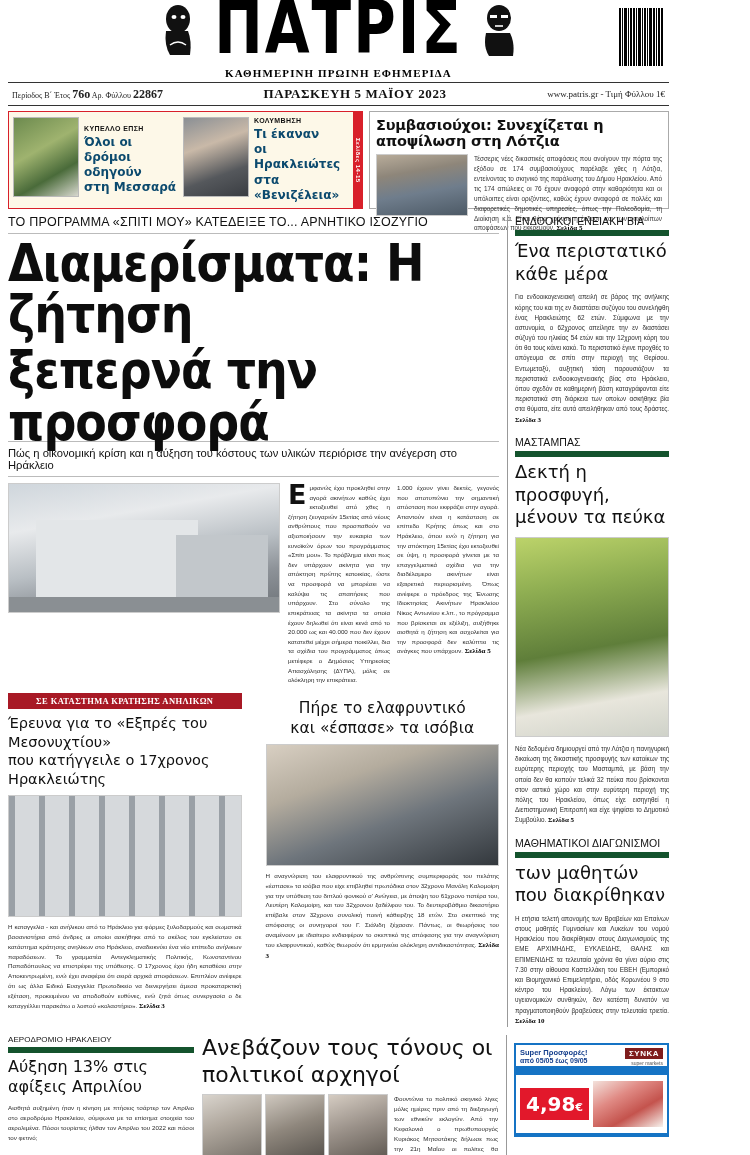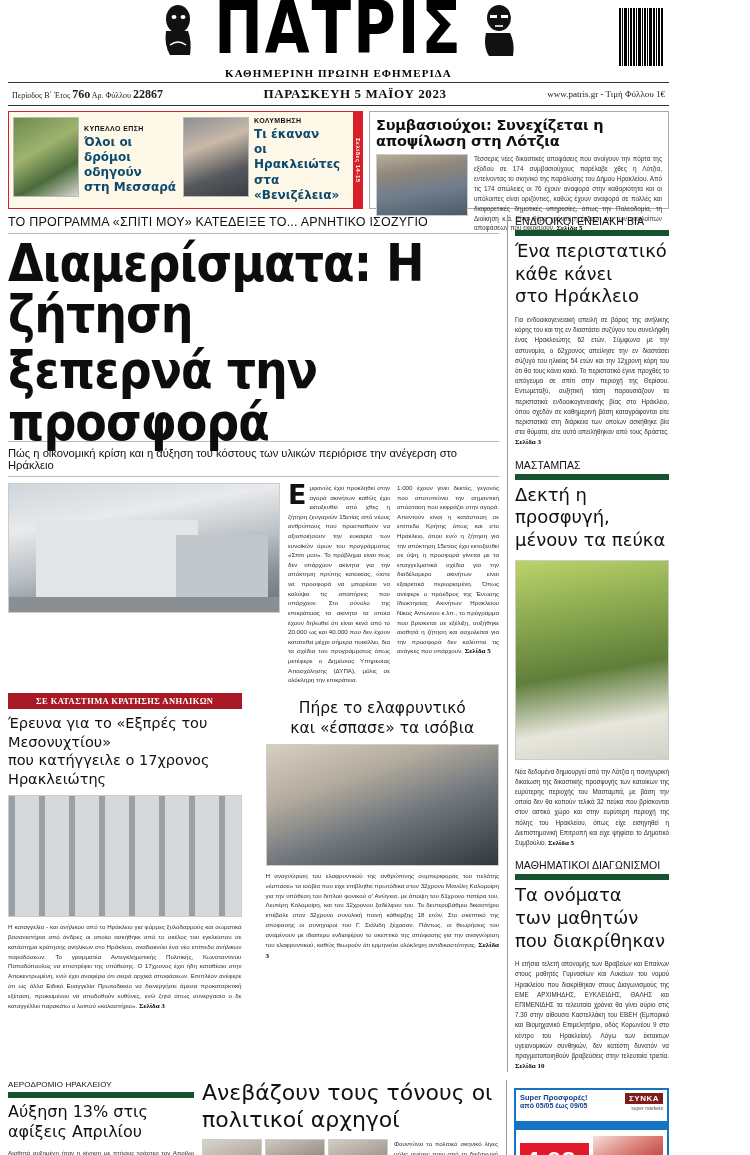--- a/index.html
+++ b/index.html
@@ -137,21 +137,21 @@
   .bz-left .bodytxt { font-size: 6.2px; line-height: 1.6; text-align: justify; color:#2b2b2b; margin-top: 6px; }
 
   .pol-h { font-family: "DejaVu Sans", sans-serif; font-weight: 400; font-size: 22px; color: #111; line-height:1.2; }
   .pol-body { display: flex; gap: 6px; margin-top: 6px; }
   .pol-faces { display: flex; gap: 3px; flex: 0 0 186px; }
   .pol-faces .ph { width: 60px; height: 72px; border:1px solid #ccc; }
   .pol-text { font-size: 6.2px; line-height: 1.6; text-align: justify; color:#2b2b2b; flex:1; }
 
   
   .ad { border: 2px solid #1573c4; margin-top: 8px; }
-  .ad-head { display:flex; justify-content: space-between; align-items:flex-start; padding: 3px 4px 10px; }
+  .ad-head { display:flex; justify-content: space-between; align-items:flex-start; padding: 3px 4px 0; }
   .ad-super { font-size: 7.5px; font-weight: 700; color: #143e8c; }
   .ad-dates { font-size: 7px; font-weight: 700; color: #143e8c; }
   .ad-logo { background:#7f1d1d; color:#fff; font-size: 8px; font-weight:700; padding: 1px 4px; letter-spacing:.5px; }
   .ad-bluebar { background: #1573c4; height: 9px; }
   .ad-row { display:flex; align-items:center; padding: 6px 4px; gap: 4px; border-bottom: 2px solid #1573c4; }
   .ad-pricebox { background:#e2182b; color:#fff; font-family:"DejaVu Sans",sans-serif; font-weight:700; font-size: 20px; padding: 4px 6px; }
   .ad-pricebox small { font-size: 11px; }
   .ad-img { flex: 0 0 70px; height: 46px; }
 
   .ph { background: #d9d9d9; }
@@ -310,22 +310,21 @@
         </div>
       </div>
     </div>
 
     <div class="rightcol">
 
       <div>
         <div class="rkicker">ΕΝΔΟΟΙΚΟΓΕΝΕΙΑΚΗ ΒΙΑ</div>
         <div class="rhead">
           <div>Ένα περιστατικό</div>
-          <div>κάθε κάνει</div>
-          <div>στο Ηράκλειο</div>
+          <div>κάθε μέρα</div>
         </div>
         <div class="rbody">
           <span>Για ενδοοικογενειακή απειλή σε βάρος της ανήλικης κόρης του και της εν διαστάσει συζύγου του συνελήφθη ένας Ηρακλειώτης 62 ετών. Σύμφωνα με την αστυνομία, ο 62χρονος απείλησε την εν διαστάσει σύζυγό του ηλικίας 54 ετών και την 12χρονη κόρη του ότι θα τους κάνει κακό. Το περιστατικό έγινε προχθές το απόγευμα σε σπίτι στην περιοχή της Θερίσου. Εντωμεταξύ, αυξητική τάση παρουσιάζουν τα περιστατικά ενδοοικογενειακής βίας στο Ηράκλειο, όπου σχεδόν σε καθημερινή βάση καταγράφονται είτε περιστατικά στη διάρκεια των οποίων ασκήθηκε βία στα θύματα, είτε αυτά απειλήθηκαν από τους δράστες.</span>
           <span class="pgref">Σελίδα 3</span>
         </div>
       </div>
 
       <div class="rsep"></div>
 
       <div>
@@ -340,21 +339,20 @@
           <span>Νέα δεδομένα δημιουργεί από την Λότζια η πανηγυρική δικαίωση της δικαστικής προσφυγής των κατοίκων της ευρύτερης περιοχής του Μασταμπά, με βάση την οποία δεν θα κοπούν τελικά 32 πεύκα που βρίσκονται στον αστικό χώρο και στην ευρύτερη περιοχή της πόλης του Ηρακλείου, όπως είχε εισηγηθεί η Διεπιστημονική Επιτροπή και είχε ψηφίσει το Δημοτικό Συμβούλιο.</span>
           <span class="pgref">Σελίδα 5</span>
         </div>
       </div>
 
       <div class="rsep"></div>
 
       <div>
         <div class="rkicker">ΜΑΘΗΜΑΤΙΚΟΙ ΔΙΑΓΩΝΙΣΜΟΙ</div>
         <div class="rhead">
-          <div>Τα ονόματα</div>
           <div>των μαθητών</div>
           <div>που διακρίθηκαν</div>
         </div>
         <div class="rbody">
           <span>Η ετήσια τελετή απονομής των Βραβείων και Επαίνων στους μαθητές Γυμνασίων και Λυκείων του νομού Ηρακλείου που διακρίθηκαν στους Διαγωνισμούς της ΕΜΕ ΑΡΧΙΜΗΔΗΣ, ΕΥΚΛΕΙΔΗΣ, ΘΑΛΗΣ και ΕΠΙΜΕΝΙΔΗΣ τα τελευταία χρόνια θα γίνει αύριο στις 7.30 στην αίθουσα Καστελλάκη του ΕΒΕΗ (Εμπορικό και Βιομηχανικό Επιμελητήριο, οδός Κορωνέου 9 στο κέντρο του Ηρακλείου). Λόγω των έκτακτων υγειονομικών συνθηκών, δεν κατέστη δυνατόν να πραγματοποιηθούν βραβεύσεις στην τελευταία τριετία.</span>
           <span class="pgref">Σελίδα 10</span>
         </div>
       </div>
     </div>
   </div>

